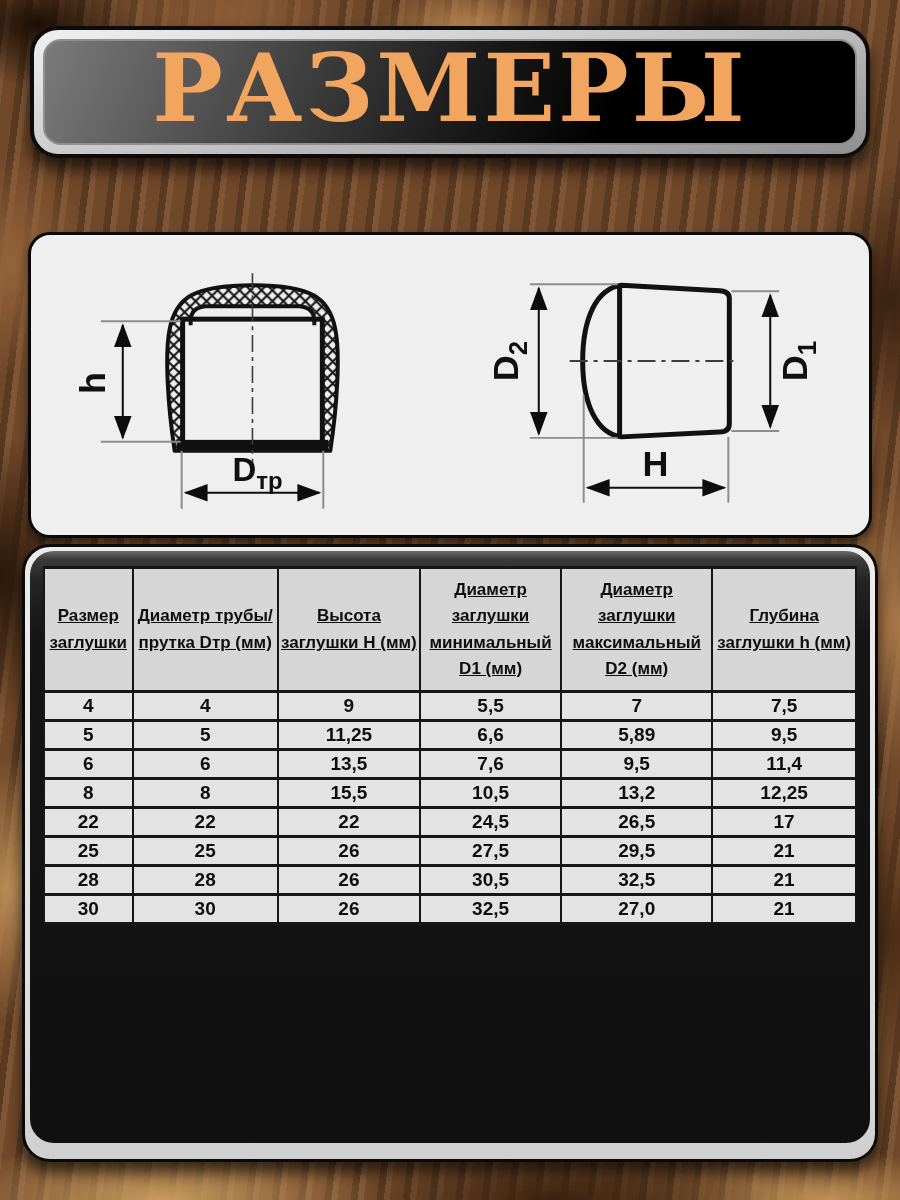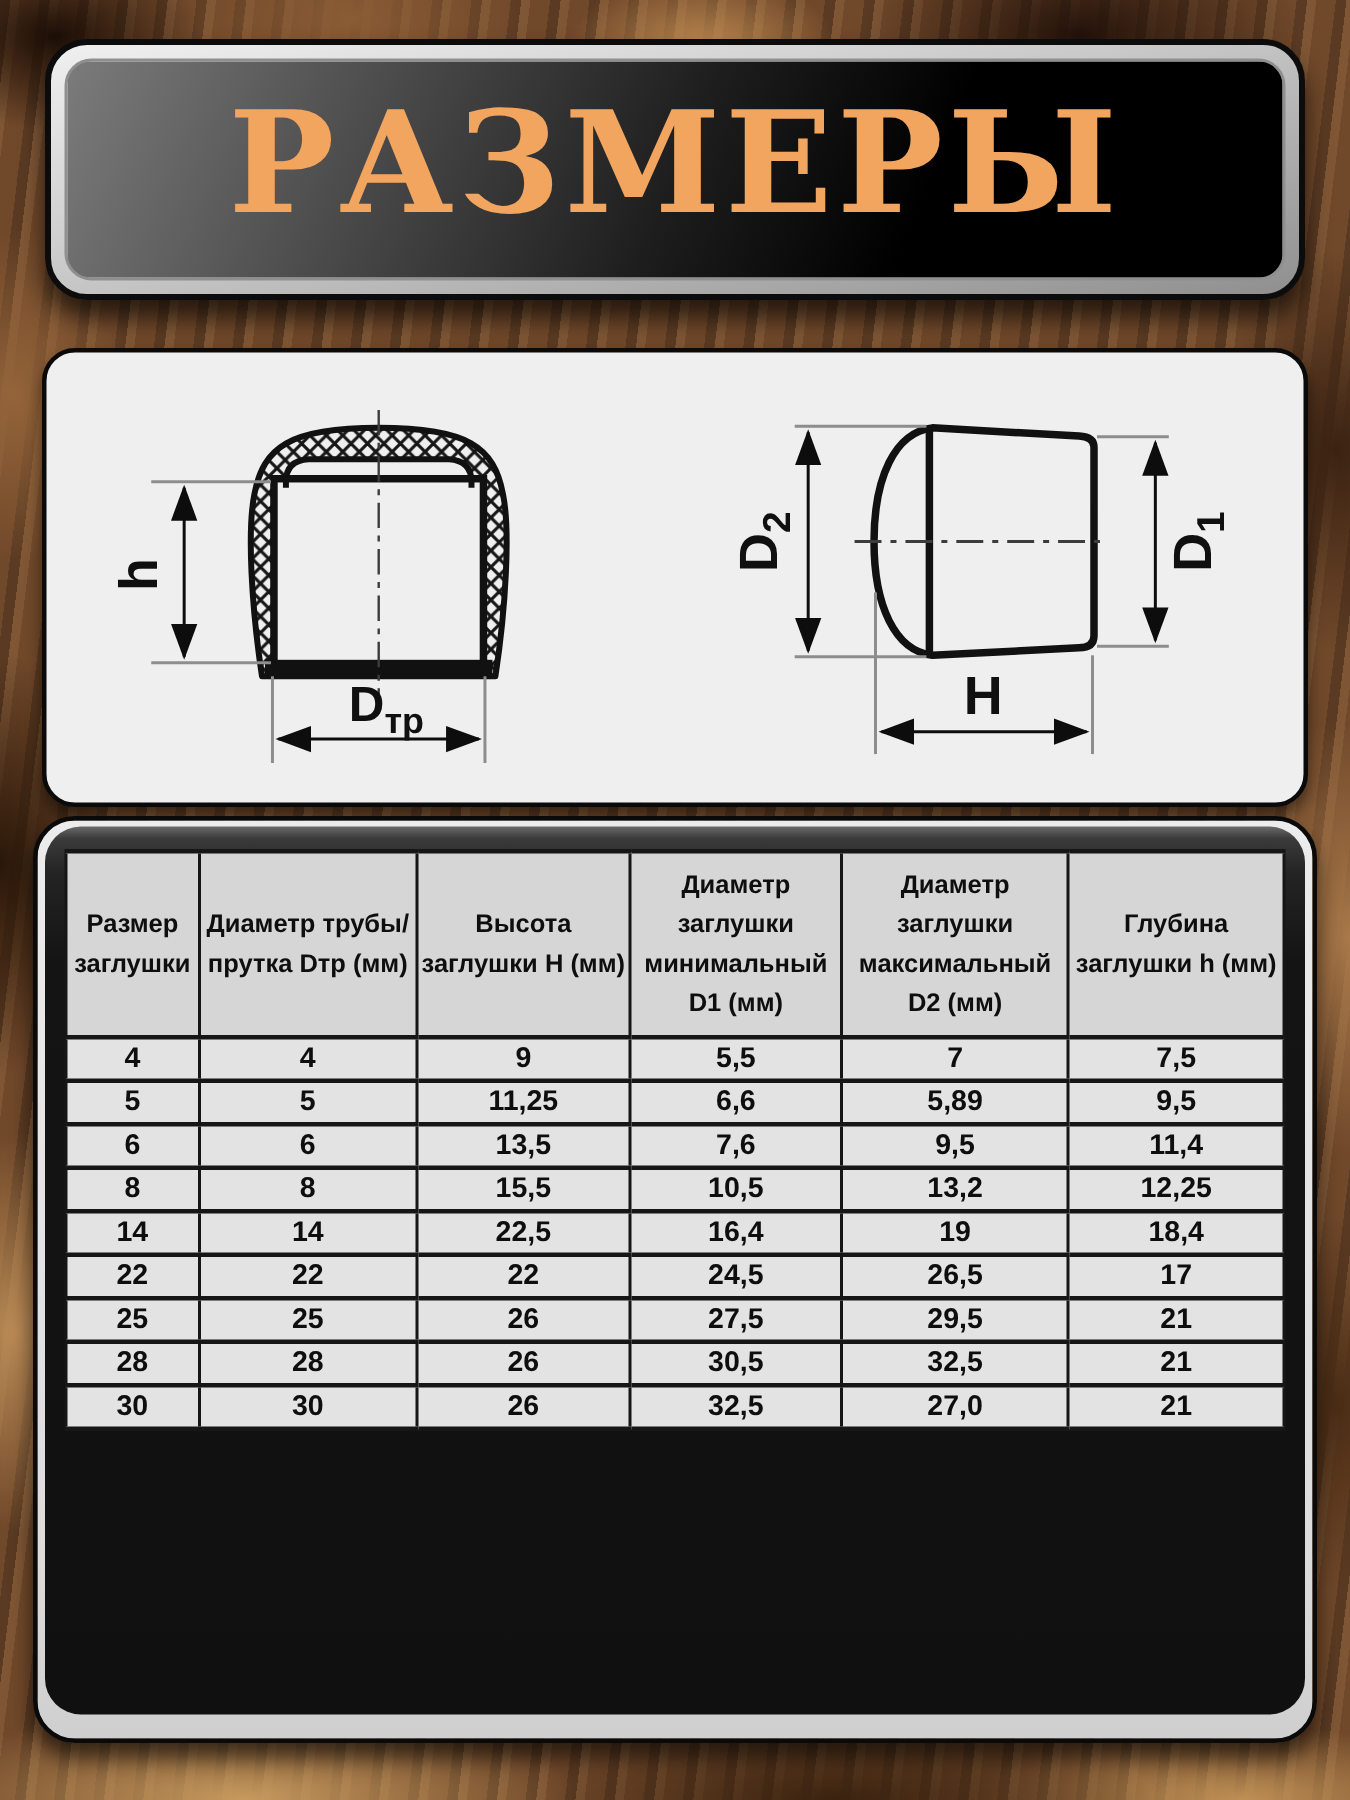--- a/index.html
+++ b/index.html
@@ -21,21 +21,21 @@
       radial-gradient(130px 190px at 1% 74%, #b98a55 0%, rgba(185,138,85,0) 70%),
       radial-gradient(120px 180px at 99% 78%, #4a2c15 0%, rgba(74,44,21,0) 70%),
       radial-gradient(320px 90px at 18% 100%, #c79a5e 0%, rgba(199,154,94,0) 70%),
       radial-gradient(300px 80px at 62% 100%, #3a220f 0%, rgba(58,34,15,0) 70%),
       radial-gradient(260px 70px at 92% 100%, #bf9055 0%, rgba(191,144,85,0) 70%),
       repeating-linear-gradient(97deg, rgba(0,0,0,.20) 0 7px, rgba(255,214,150,.10) 7px 13px, rgba(0,0,0,0) 13px 26px);
   }
 
   
   .banner-frame{
-    position:absolute;left:30px;top:26px;width:840px;height:174px;
+    position:absolute;left:30px;top:26px;width:840px;height:132px;
     box-sizing:border-box;border:4px solid #0c0c0c;border-radius:28px;
     background:linear-gradient(168deg,#f0f0f0 0%,#c9c9c9 45%,#8f8f8f 100%);
     box-shadow:0 12px 16px rgba(0,0,0,.65);
     padding:9px;
   }
   .banner-inner{
     width:100%;height:100%;box-sizing:border-box;
     border-radius:18px;border:2px solid #8f8f8f;
     background:linear-gradient(113deg,#7b7b7b 0%,#555 20%,#1e1e1e 50%,#000 70%);
     display:flex;align-items:center;justify-content:center;
@@ -75,21 +75,21 @@
     width:100%;border-collapse:collapse;table-layout:fixed;
   }
   .size-table th,.size-table td{
     border-style:solid;border-color:#161616;
     border-width:3px 2px;
     text-align:center;vertical-align:middle;color:#0e0e0e;
   }
   .size-table th{
     background:var(--table-header-bg,#d6d6d6);
     font-size:17px;font-weight:bold;line-height:1.55;
-    height:96px;padding:8px 2px;
+    height:96px;padding:8px 2px;text-decoration:underline;
   }
   .size-table td{
     background:var(--table-cell-bg,#e3e3e3);
     font-size:19px;font-weight:bold;height:26px;padding:0;
   }
 </style>
 </head>
 <body>
 
 <div class="banner-frame">
@@ -208,28 +208,20 @@
           </tr>
           <tr>
             <td>8</td>
             <td>8</td>
             <td>15,5</td>
             <td>10,5</td>
             <td>13,2</td>
             <td>12,25</td>
           </tr>
           <tr>
-            <td>14</td>
-            <td>14</td>
-            <td>22,5</td>
-            <td>16,4</td>
-            <td>19</td>
-            <td>18,4</td>
-          </tr>
-          <tr>
             <td>22</td>
             <td>22</td>
             <td>22</td>
             <td>24,5</td>
             <td>26,5</td>
             <td>17</td>
           </tr>
           <tr>
             <td>25</td>
             <td>25</td>

